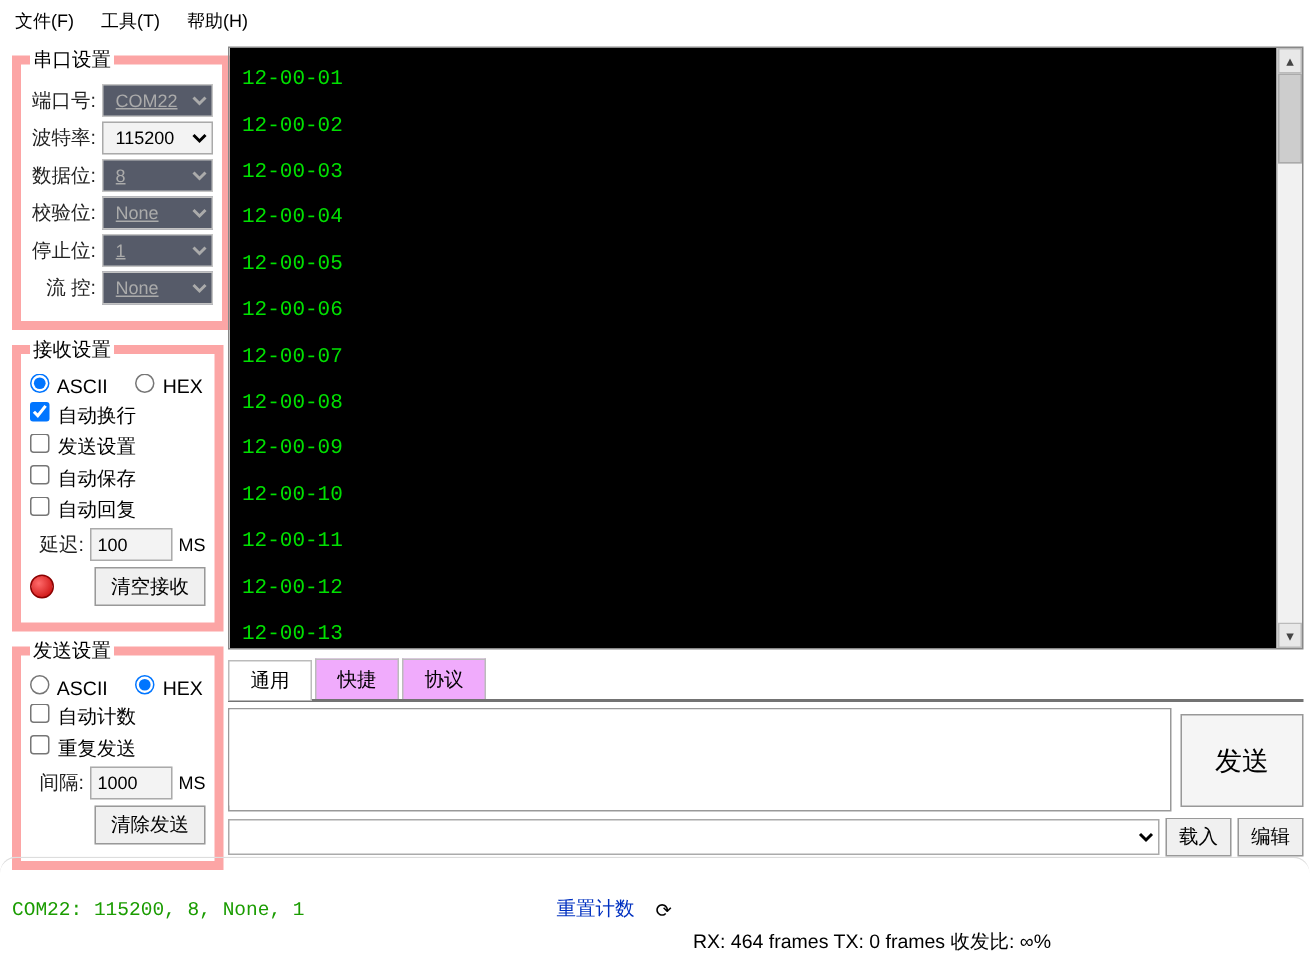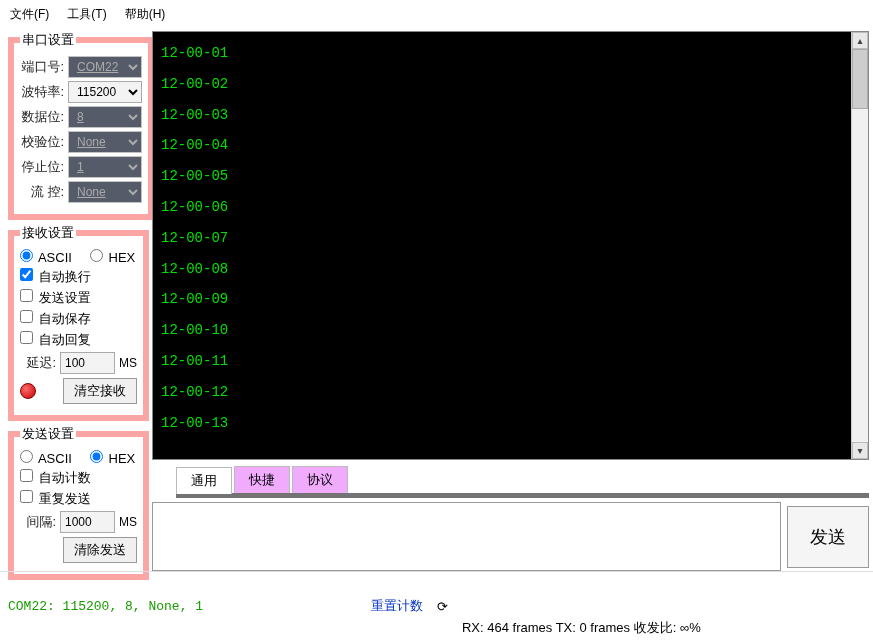--- a/index.html
+++ b/index.html
@@ -127,23 +127,22 @@
 }
 .vscroll .track { flex:1; background:#f1f1f1; position:relative;}
 .vscroll .thumb { position:absolute; top:0; left:0; right:0; height:60px; background:#cdcdcd; border:1px solid #aaa;}
 .send-area {
   display:flex;
   gap:6px;
   margin-top:4px;
 }
 .tabs {
   display:flex;
-  border-bottom:5px solid #737373;
+  border-bottom:2px solid #737373;
   margin-top:6px;
-  margin-left:24px;
 }
 .tab {
   padding: 4px 14px;
   border:1px solid #bbb;
   border-bottom:none;
   background:#f0abfc;
   font-size:13px;
   margin-right:2px;
   cursor:pointer;
 }
@@ -170,20 +169,21 @@
 .cmd-row { display:flex; gap:4px; margin-top:4px; align-items:center;}
 .cmd-row select { flex:1; height:24px; background:#fff;}
 .cmd-row .btn { padding:3px 8px; }
 .statusbar {
   display:flex;
   align-items:center;
   gap:14px;
   padding:3px 8px;
   font-size:13px;
   border-top:1px solid #ddd;
+  border-radius:11px;
 }
 .statusbar .port { color:#1a9c00; font-family:"Courier New",monospace;}
 .statusbar .reset { color:#0030c0; cursor:pointer;}
 .statusbar .stats { color:#000; font-family:Arial,sans-serif;margin-top:44px;}
 .refresh-icon { font-size:13px; }
 </style>
 </head>
 <body>
 
 <div class="menubar">
@@ -308,20 +308,25 @@
 
     <div class="send-area">
       <div class="sendbox">
         <textarea style=""></textarea>
       </div>
       <div class="send-right">
         <button class="bigbtn">发送</button>
       </div>
     </div>
 
+    <div class="cmd-row">
+      <select><option></option></select>
+      <button class="btn">载入</button>
+      <button class="btn">编辑</button>
+    </div>
   </div>
 </div>
 
 <div class="statusbar">
   <span class="port">COM22: 115200, 8, None, 1</span>
   <span style="flex:0 0 140px"></span>
   <span class="reset">重置计数</span>
   <span class="refresh-icon">⟳</span>
   <span class="stats">RX: 464 frames  TX: 0 frames  收发比:  ∞%</span>
 </div>

